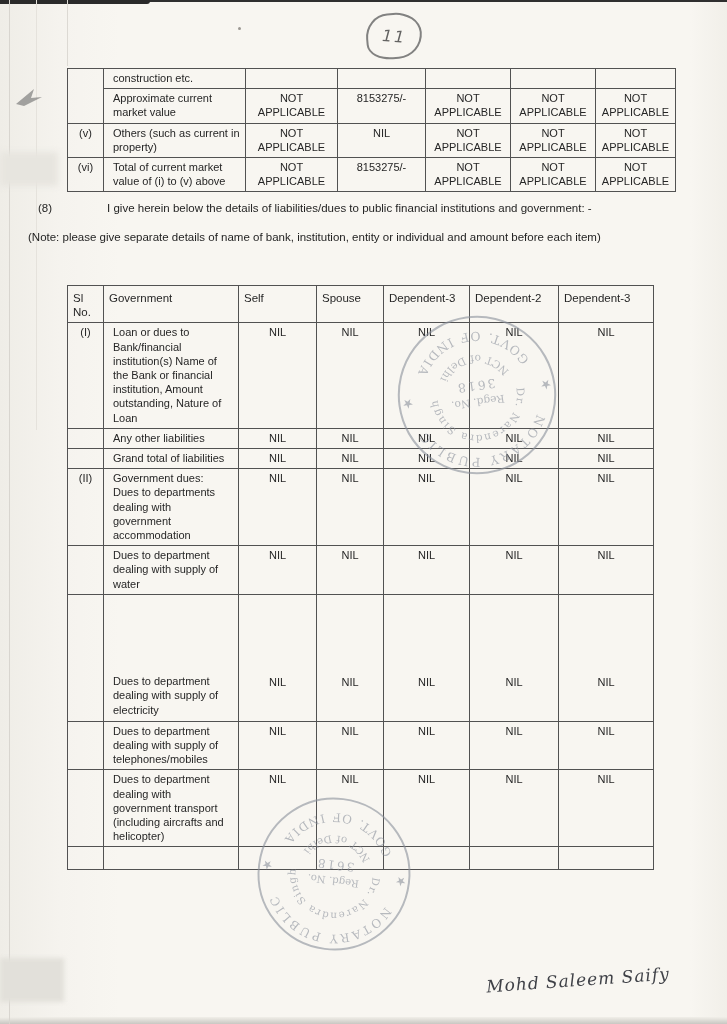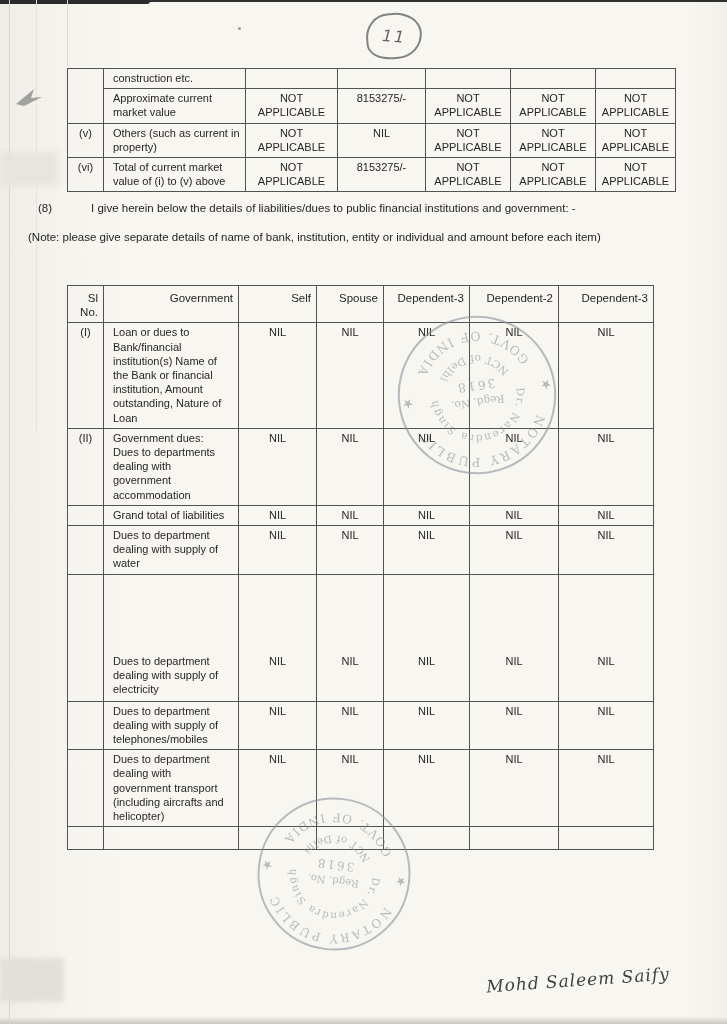--- a/index.html
+++ b/index.html
@@ -32,30 +32,30 @@
   }
   
   table.doc{border-collapse:collapse;table-layout:fixed;position:absolute;}
   .doc td{
     border:1.2px solid #525252;padding:2px 5px 3px;vertical-align:top;
     font-size:11px;line-height:14.2px;color:#262626;overflow:hidden;
   }
   .doc td.desc{white-space:pre-line;padding-left:9px;}
   .doc td.val{text-align:center;}
   .doc td.sl{text-align:center;}
-  .doc td.header{text-align:right;font-size:11.5px;padding-top:5px;height:28px;}
+  .doc td.header{text-align:left;font-size:11.5px;padding-top:5px;height:28px;}
   #top-table{left:67px;top:68px;width:608px;}
   #main-table{left:67px;top:285px;width:586px;}
   tr.row-tall td{height:92px;vertical-align:bottom;padding-bottom:4px;}
   tr.row-tall td.val{padding-bottom:32px;}
   tr.row-empty td{height:17px;}
   
   .para{position:absolute;font-size:11.5px;color:#1f1f1f;white-space:nowrap;}
   #para8{left:38px;top:202px;}
-  #para8 .ptext{margin-left:39px;}
+  #para8 .ptext{margin-left:55px;}
   #note{left:28px;top:231px;}
   
   .stamp{position:absolute;color:#8b919c;opacity:.6;pointer-events:none;transform-origin:50% 50%;}
   .stamp circle{fill:none;stroke:currentColor;stroke-width:2.4;}
   .stamp text{fill:currentColor;text-anchor:middle;font-family:"DejaVu Serif",serif;}
   .st-outer{font-size:14.5px;letter-spacing:3px;}
   .st-inner{font-size:12.5px;letter-spacing:1.5px;}
   .st-center1{font-size:12.5px;}
   .st-center2{font-size:14.5px;letter-spacing:2.5px;}
   .st-star{font-size:15px;}
@@ -177,35 +177,44 @@
 institution, Amount
 outstanding, Nature of
 Loan</td>
           <td class="val">NIL</td>
           <td class="val">NIL</td>
           <td class="val">NIL</td>
           <td class="val">NIL</td>
           <td class="val">NIL</td>
         </tr>
         <tr>
+          <td class="sl"></td>
+          <td class="desc">Any other liabilities</td>
+          <td class="val">NIL</td>
+          <td class="val">NIL</td>
+          <td class="val">NIL</td>
+          <td class="val">NIL</td>
+          <td class="val">NIL</td>
+        </tr>
+        <tr>
+          <td class="sl"></td>
+          <td class="desc">Grand total of liabilities</td>
+          <td class="val">NIL</td>
+          <td class="val">NIL</td>
+          <td class="val">NIL</td>
+          <td class="val">NIL</td>
+          <td class="val">NIL</td>
+        </tr>
+        <tr>
           <td class="sl">(II)</td>
           <td class="desc">Government dues:
 Dues to departments
 dealing with
 government
 accommodation</td>
-          <td class="val">NIL</td>
-          <td class="val">NIL</td>
-          <td class="val">NIL</td>
-          <td class="val">NIL</td>
-          <td class="val">NIL</td>
-        </tr>
-        <tr>
-          <td class="sl"></td>
-          <td class="desc">Grand total of liabilities</td>
           <td class="val">NIL</td>
           <td class="val">NIL</td>
           <td class="val">NIL</td>
           <td class="val">NIL</td>
           <td class="val">NIL</td>
         </tr>
         <tr>
           <td class="sl"></td>
           <td class="desc">Dues to department
 dealing with supply of

